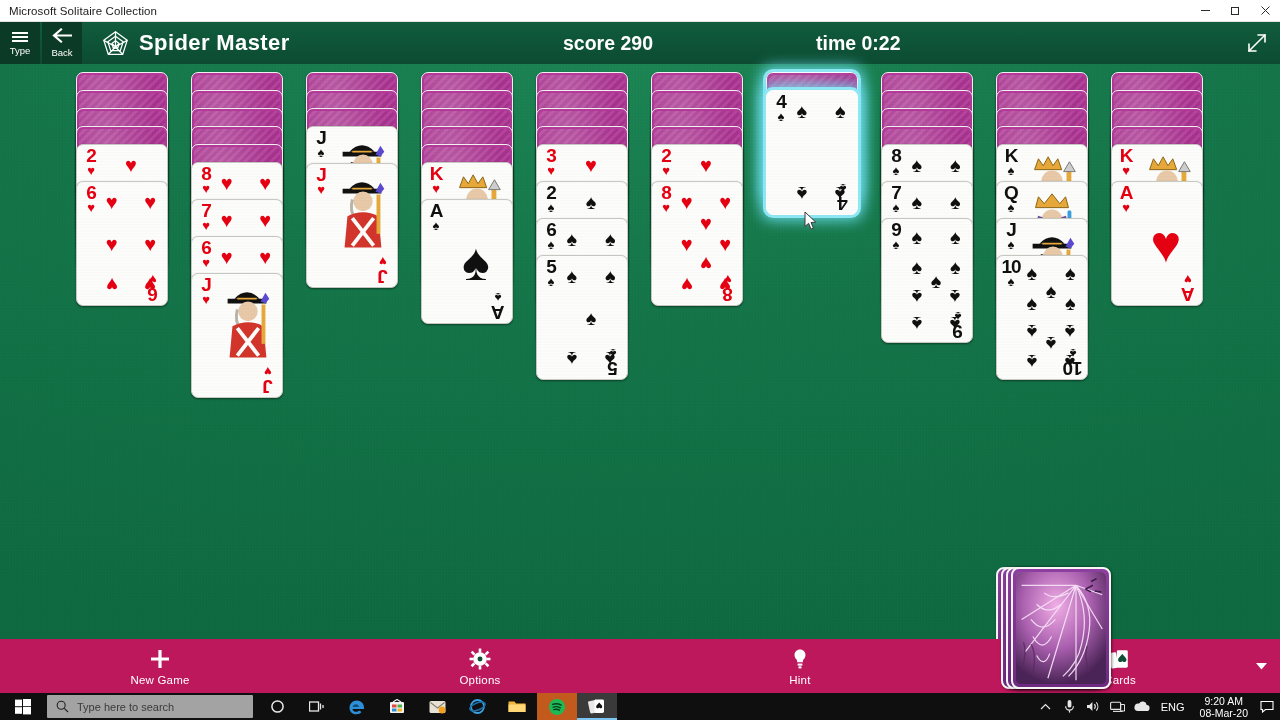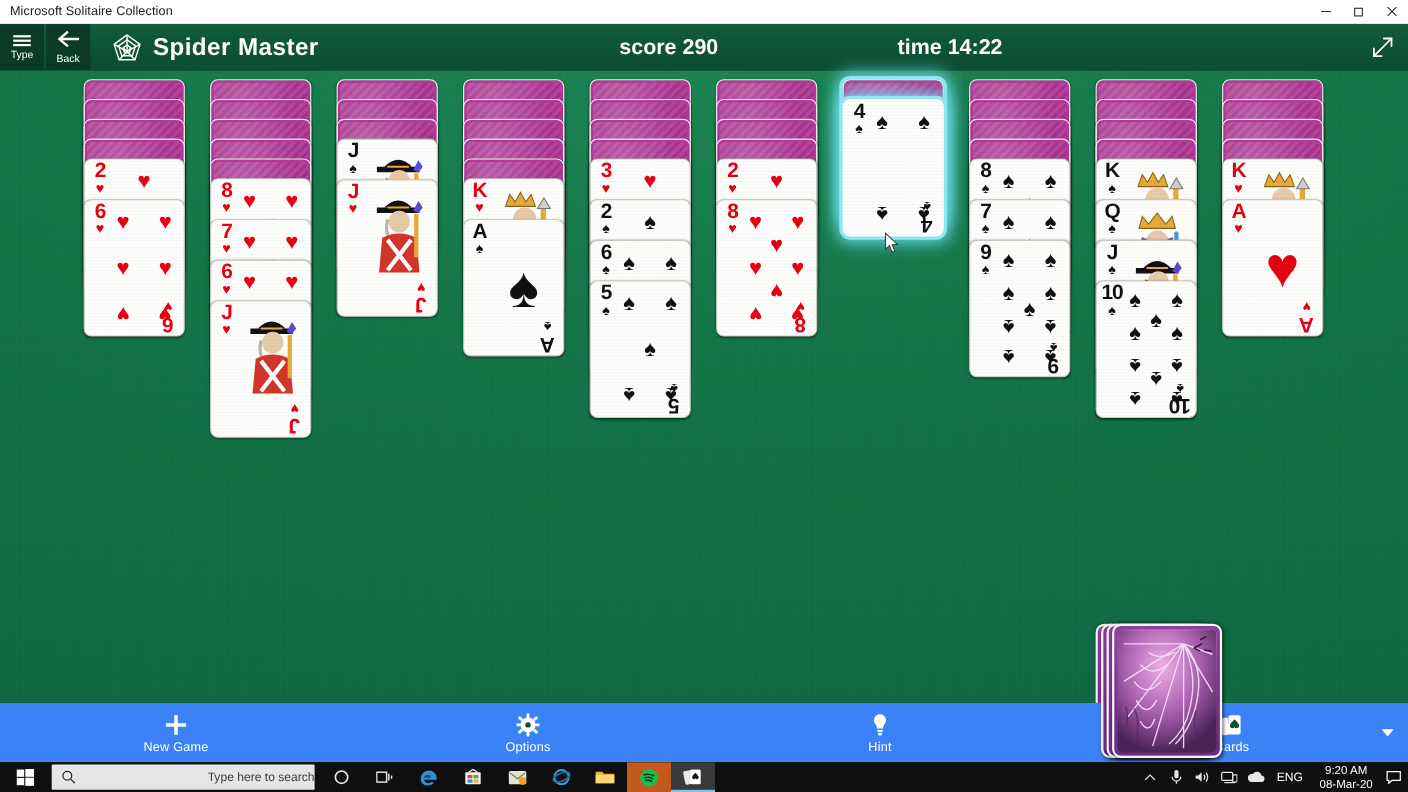--- a/index.html
+++ b/index.html
@@ -126,43 +126,43 @@
     border: 2px solid #f6f6f6; background: linear-gradient(180deg,#8e3ea0,#6d2a80);
     box-shadow: 1px 1px 3px rgba(0,0,0,.5);
     overflow: hidden;
   }
   .web-art { position: absolute; inset: 3px; border-radius: 5px; overflow: hidden;
     background: linear-gradient(180deg,#c977c8 0%, #a85bb0 30%, #6b3370 70%, #4a2456 100%); }
 
   
   .toolbar {
     position: absolute; left: 0; top: 639px; width: 1280px; height: 54px;
-    background: #3b82f6; display: flex; align-items: center;
+    background: #be185d; display: flex; align-items: center;
   }
   .tb-item {
     flex: 1; height: 54px; display: flex; flex-direction: column;
     align-items: center; justify-content: center; color: #fff; cursor: pointer;
   }
   .tb-ico { height: 24px; display:flex; align-items:center; justify-content:center; }
   .tb-lbl { font-size: 11.5px; margin-top: 3px; letter-spacing: .2px; }
   .tb-chevron {
     position: absolute; right: 6px; top: 639px; width: 26px; height: 54px;
     display: flex; align-items: center; justify-content: center;
     color: #fff; cursor: pointer;
   }
 
   
   .taskbar {
     position: absolute; left: 0; top: 693px; width: 1280px; height: 27px;
     background: #0f0f0f; display: flex; align-items: center;
   }
   .start-btn { width: 46px; height: 27px; display:flex; align-items:center; justify-content:center; cursor:pointer; }
   .search-box {
-    width: 239px; height: 23px; background: #e5e5e5; border-radius: 1px;
-    display: flex; align-items: center; margin-left: 1px; cursor: text; justify-content: space-between;
+    width: 206px; height: 23px; background: #a3a3a3; border-radius: 1px;
+    display: flex; align-items: center; margin-left: 1px; cursor: text;
   }
   .search-box .mag { margin: 0 8px 0 9px; color: #222; display:flex; }
   .search-box .ph { font-size: 11px; color: #3b3b3b; white-space: nowrap; }
   .tb-apps { display: flex; align-items: center; height: 27px; margin-left: 4px; }
   .tb-app {
     width: 40px; height: 27px; display:flex; align-items:center; justify-content:center; cursor:pointer;
   }
   .tb-app.active-spotify { background: #c15a1c; }
   .tb-app.active-solitaire { background: #3a3a3a; border-bottom: 2px solid #7cc5f0; }
   .tray { margin-left: auto; display: flex; align-items: center; height: 27px; padding-right: 2px; }
@@ -225,21 +225,21 @@
         <g stroke="#fff" stroke-width="1.4" fill="none">
           <polygon points="15,2 28,11.5 23,27 7,27 2,11.5"></polygon>
           <polygon points="15,7 23.5,13 20.3,23 9.7,23 6.5,13"></polygon>
           <polygon points="15,12 19,15 17.5,20 12.5,20 11,15"></polygon>
           <path d="M15,2 V20 M2,11.5 L17.5,20 M28,11.5 L12.5,20 M7,27 L19,15 M23,27 L11,15"></path>
         </g>
       </svg>
     </div>
     <div class="game-title">Spider  Master</div>
     <div class="stat-score">score  290</div>
-    <div class="stat-time">time  14:22</div>
+    <div class="stat-time">time  0:22</div>
   </div>
 
   <div class="expand-btn">
     <svg width="22" height="22" viewBox="0 0 22 22">
       <g stroke="#fff" stroke-width="1.6" fill="none" stroke-linecap="round">
         <path d="M3 19 L19 3"></path>
         <path d="M12 3 H19 V10"></path>
         <path d="M10 19 H3 V12"></path>
       </g>
     </svg>

